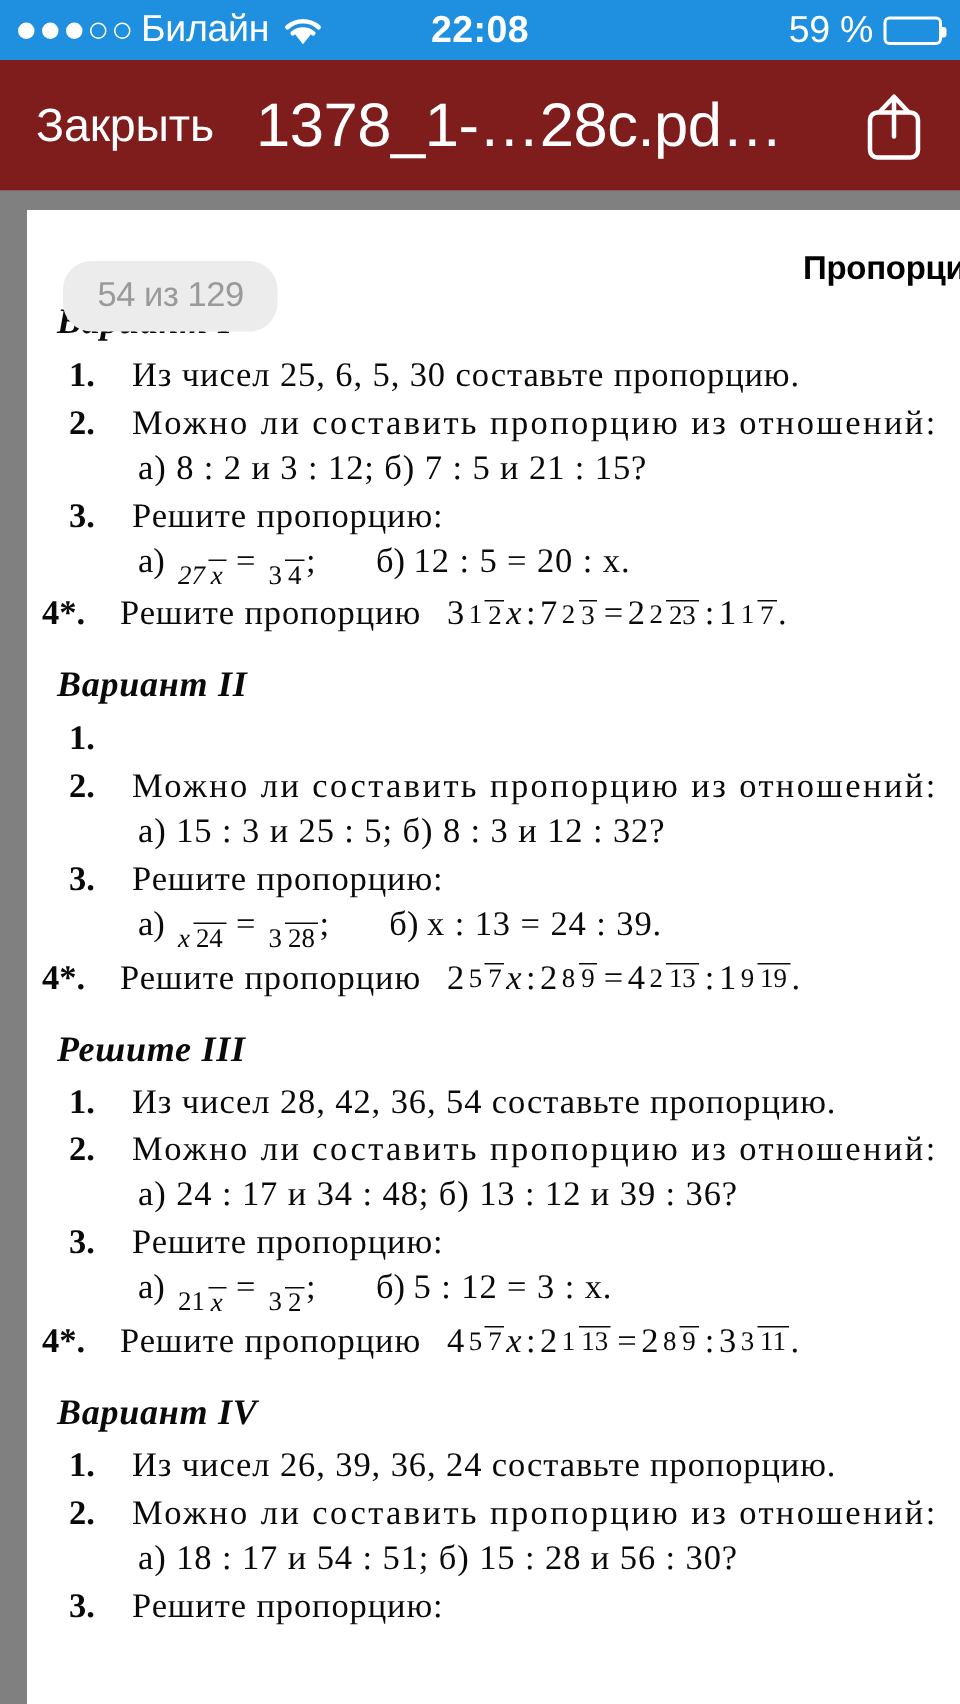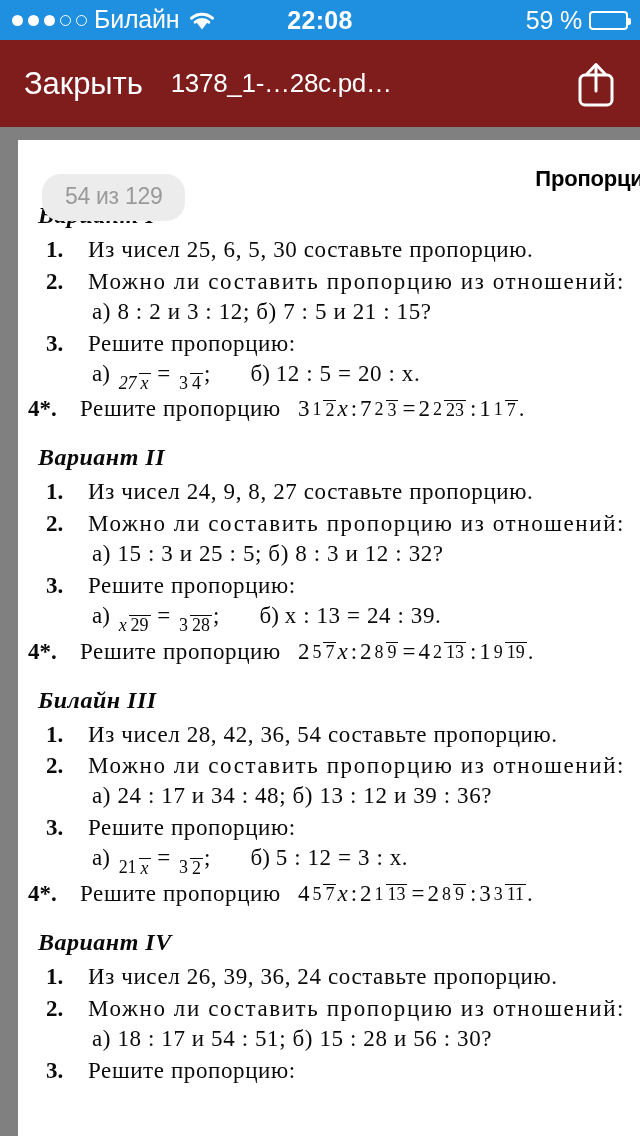--- a/index.html
+++ b/index.html
@@ -102,21 +102,21 @@
     padding: 0 22px 0 24px;
     color: #ffffff;
   }
   .nav-close {
     font-size: 31px;
     color: #ffffff;
     white-space: nowrap;
     letter-spacing: -0.1px;
   }
   .nav-title {
-    font-size: 26px;
+    font-size: 41px;
     color: #ffffff;
     margin-left: 28px;
     white-space: nowrap;
     overflow: hidden;
     letter-spacing: -0.3px;
     flex: 1;
   }
   .nav-share { margin-left: auto; display:block; }
 
   
@@ -329,38 +329,37 @@
                   <span class="den">7</span>
                 </span>
               </span><span>.</span>
           </div>
         </span>
       </div>
 
       <div class="variant-title">Вариант II</div>
       <div class="task">
         <span class="task-num">1.</span>
-        <span class="task-body"><span class="task-line spaced">Из чисел 24, 9, 8, 27 составьте пропорцию.</span></span>
       </div>
       <div class="task">
         <span class="task-num">2.</span>
         <span class="task-body">
           <div class="task-line wide">Можно ли составить пропорцию из отношений:</div>
           <div class="sub-line spaced">а) 15 : 3 и 25 : 5; б) 8 : 3 и 12 : 32?</div>
         </span>
       </div>
       <div class="task">
         <span class="task-num">3.</span>
         <span class="task-body">
           <div class="task-line spaced">Решите пропорцию:</div>
           <div class="sub-line">
             <span>а)</span>
             <span class="frac">
                 <span class="num ital">x</span>
-                <span class="den">29</span>
+                <span class="den">24</span>
               </span>
             <span>=</span>
             <span class="frac">
                 <span class="num">3</span>
                 <span class="den">28</span>
               </span><span>;</span>
             &nbsp;&nbsp;&nbsp;&nbsp;&nbsp;
             <span>б)</span>
             <span class="spaced">x : 13 = 24 : 39.</span>
           </div>
@@ -393,21 +392,21 @@
                 <span class="whole">1</span>
                 <span class="frac">
                   <span class="num">9</span>
                   <span class="den">19</span>
                 </span>
               </span><span>.</span>
           </div>
         </span>
       </div>
 
-      <div class="variant-title">Билайн III</div>
+      <div class="variant-title">Решите III</div>
       <div class="task">
         <span class="task-num">1.</span>
         <span class="task-body"><span class="task-line spaced">Из чисел 28, 42, 36, 54 составьте пропорцию.</span></span>
       </div>
       <div class="task">
         <span class="task-num">2.</span>
         <span class="task-body">
           <div class="task-line wide">Можно ли составить пропорцию из отношений:</div>
           <div class="sub-line spaced">а) 24 : 17 и 34 : 48;  б) 13 : 12 и 39 : 36?</div>
         </span>

